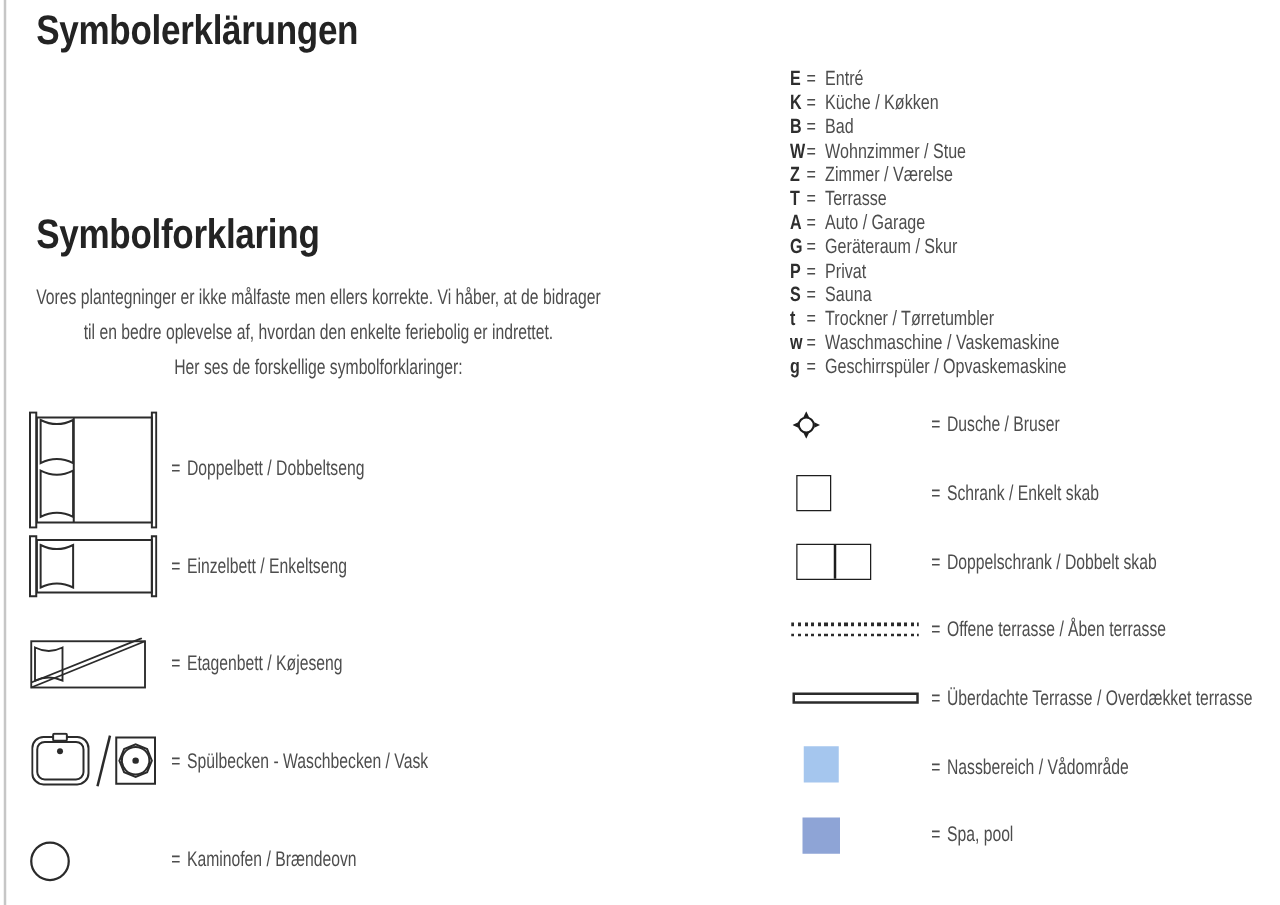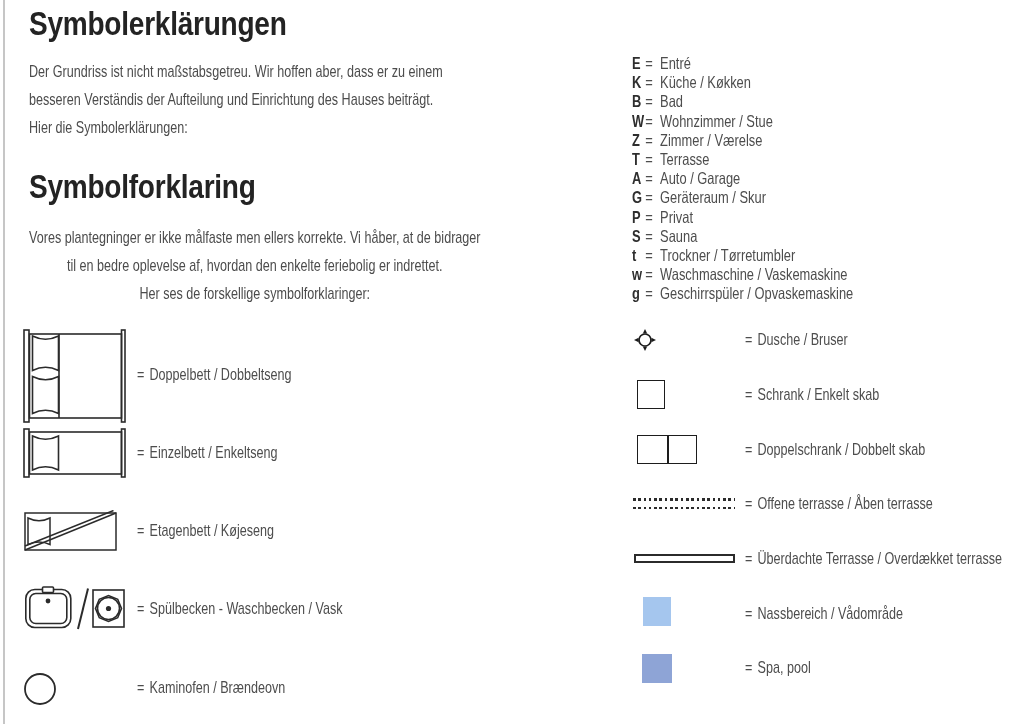--- a/index.html
+++ b/index.html
@@ -35,25 +35,20 @@
 
   .fill-square { position:absolute; }
 </style>
 </head>
 <body>
 
 <div class="page">
   <div class="edge-line"></div>
 
   <h1 class="title" style="left:29px; top:5px;">Symbolerklärungen</h1>
-  <div class="para" style="left:29px; top:58px;">
-    <div class="pline">Der Grundriss ist nicht maßstabsgetreu. Wir hoffen aber, dass er zu einem</div>
-    <div class="pline">besseren Verständis der Aufteilung und Einrichtung des Hauses beiträgt.</div>
-    <div class="pline">Hier die Symbolerklärungen:</div>
-  </div>
 
   <h2 class="title" style="left:29px; top:168px;">Symbolforklaring</h2>
   <div class="para" style="left:29px; top:224px;text-align:center;">
     <div class="pline">Vores plantegninger er ikke målfaste men ellers korrekte. Vi håber, at de bidrager</div>
     <div class="pline">til en bedre oplevelse af, hvordan den enkelte feriebolig er indrettet.</div>
     <div class="pline">Her ses de forskellige symbolforklaringer:</div>
   </div>
 
   <div class="abbr-list">
     <div class="abbr-row">

